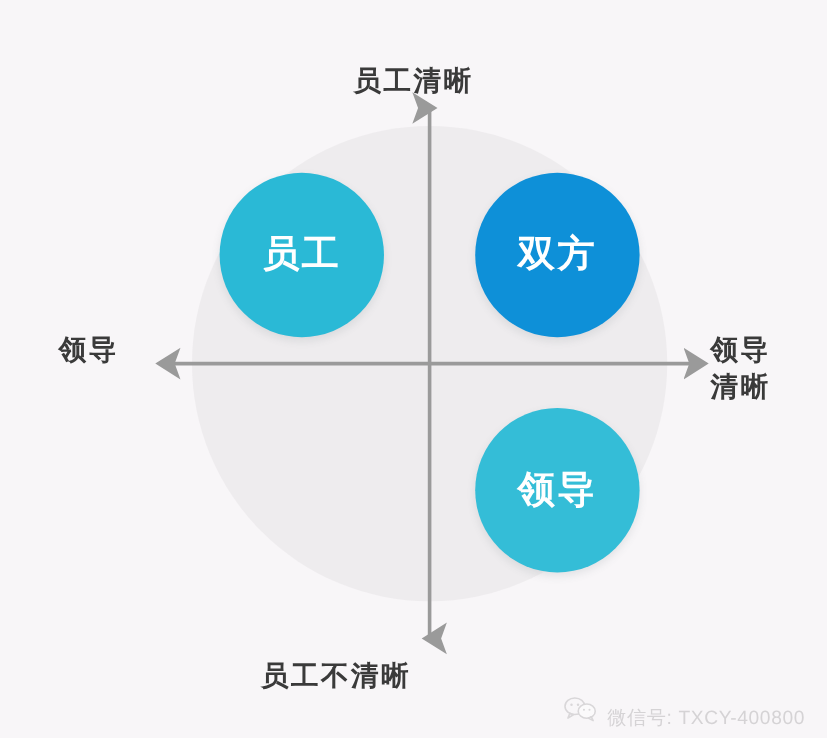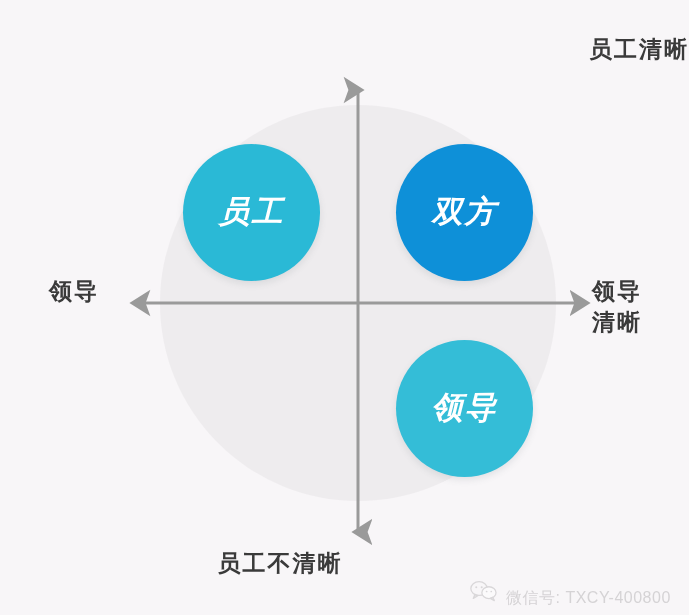--- a/index.html
+++ b/index.html
@@ -57,38 +57,38 @@
     justify-content: center;
     color: #ffffff;
     font-size: 31px;
     font-weight: bold;
     line-height: 1.18;
     letter-spacing: 2px;
     text-align: center;
     box-shadow: 0 3px 7px rgba(80,90,100,0.13);
     box-sizing: border-box;
   }
-  .bubble .ln { display: block; white-space: nowrap; font-style: italic; }
+  .bubble .ln { display: block; white-space: nowrap; }
 
   .bubble-tl { left: 183px; top: 144px; background: #2ab9d6; }
   .bubble-tr { left: 396px; top: 144px; background: #0e90d8; gap: 48px; }
   .bubble-bl { left: 183px; top: 340px; background: #1597d8; }
   .bubble-br { left: 396px; top: 340px; background: #34bdd7; }
 
   
   .axis-label {
     position: absolute;
     color: #3a3a3a;
     font-size: 23px;
     font-weight: bold;
     letter-spacing: 2px;
     line-height: 1.35;
     white-space: nowrap;
   }
-  .label-top    { left: 0; top: 34px; width: 689px; text-align: right; }
+  .label-top    { left: 0; top: 52px; width: 689px; text-align: center; }
   .label-bottom { left: 0; top: 548px; width: 560px; text-align: center; }
   .label-left   { left: 16px;  top: 276px; width: 116px; text-align: center; }
   .label-right  { left: 592px; top: 276px; width: 96px;  text-align: left; }
 
   
   .watermark {
     position: absolute;
     left: 470px;
     top: 572px;
     display: flex;

